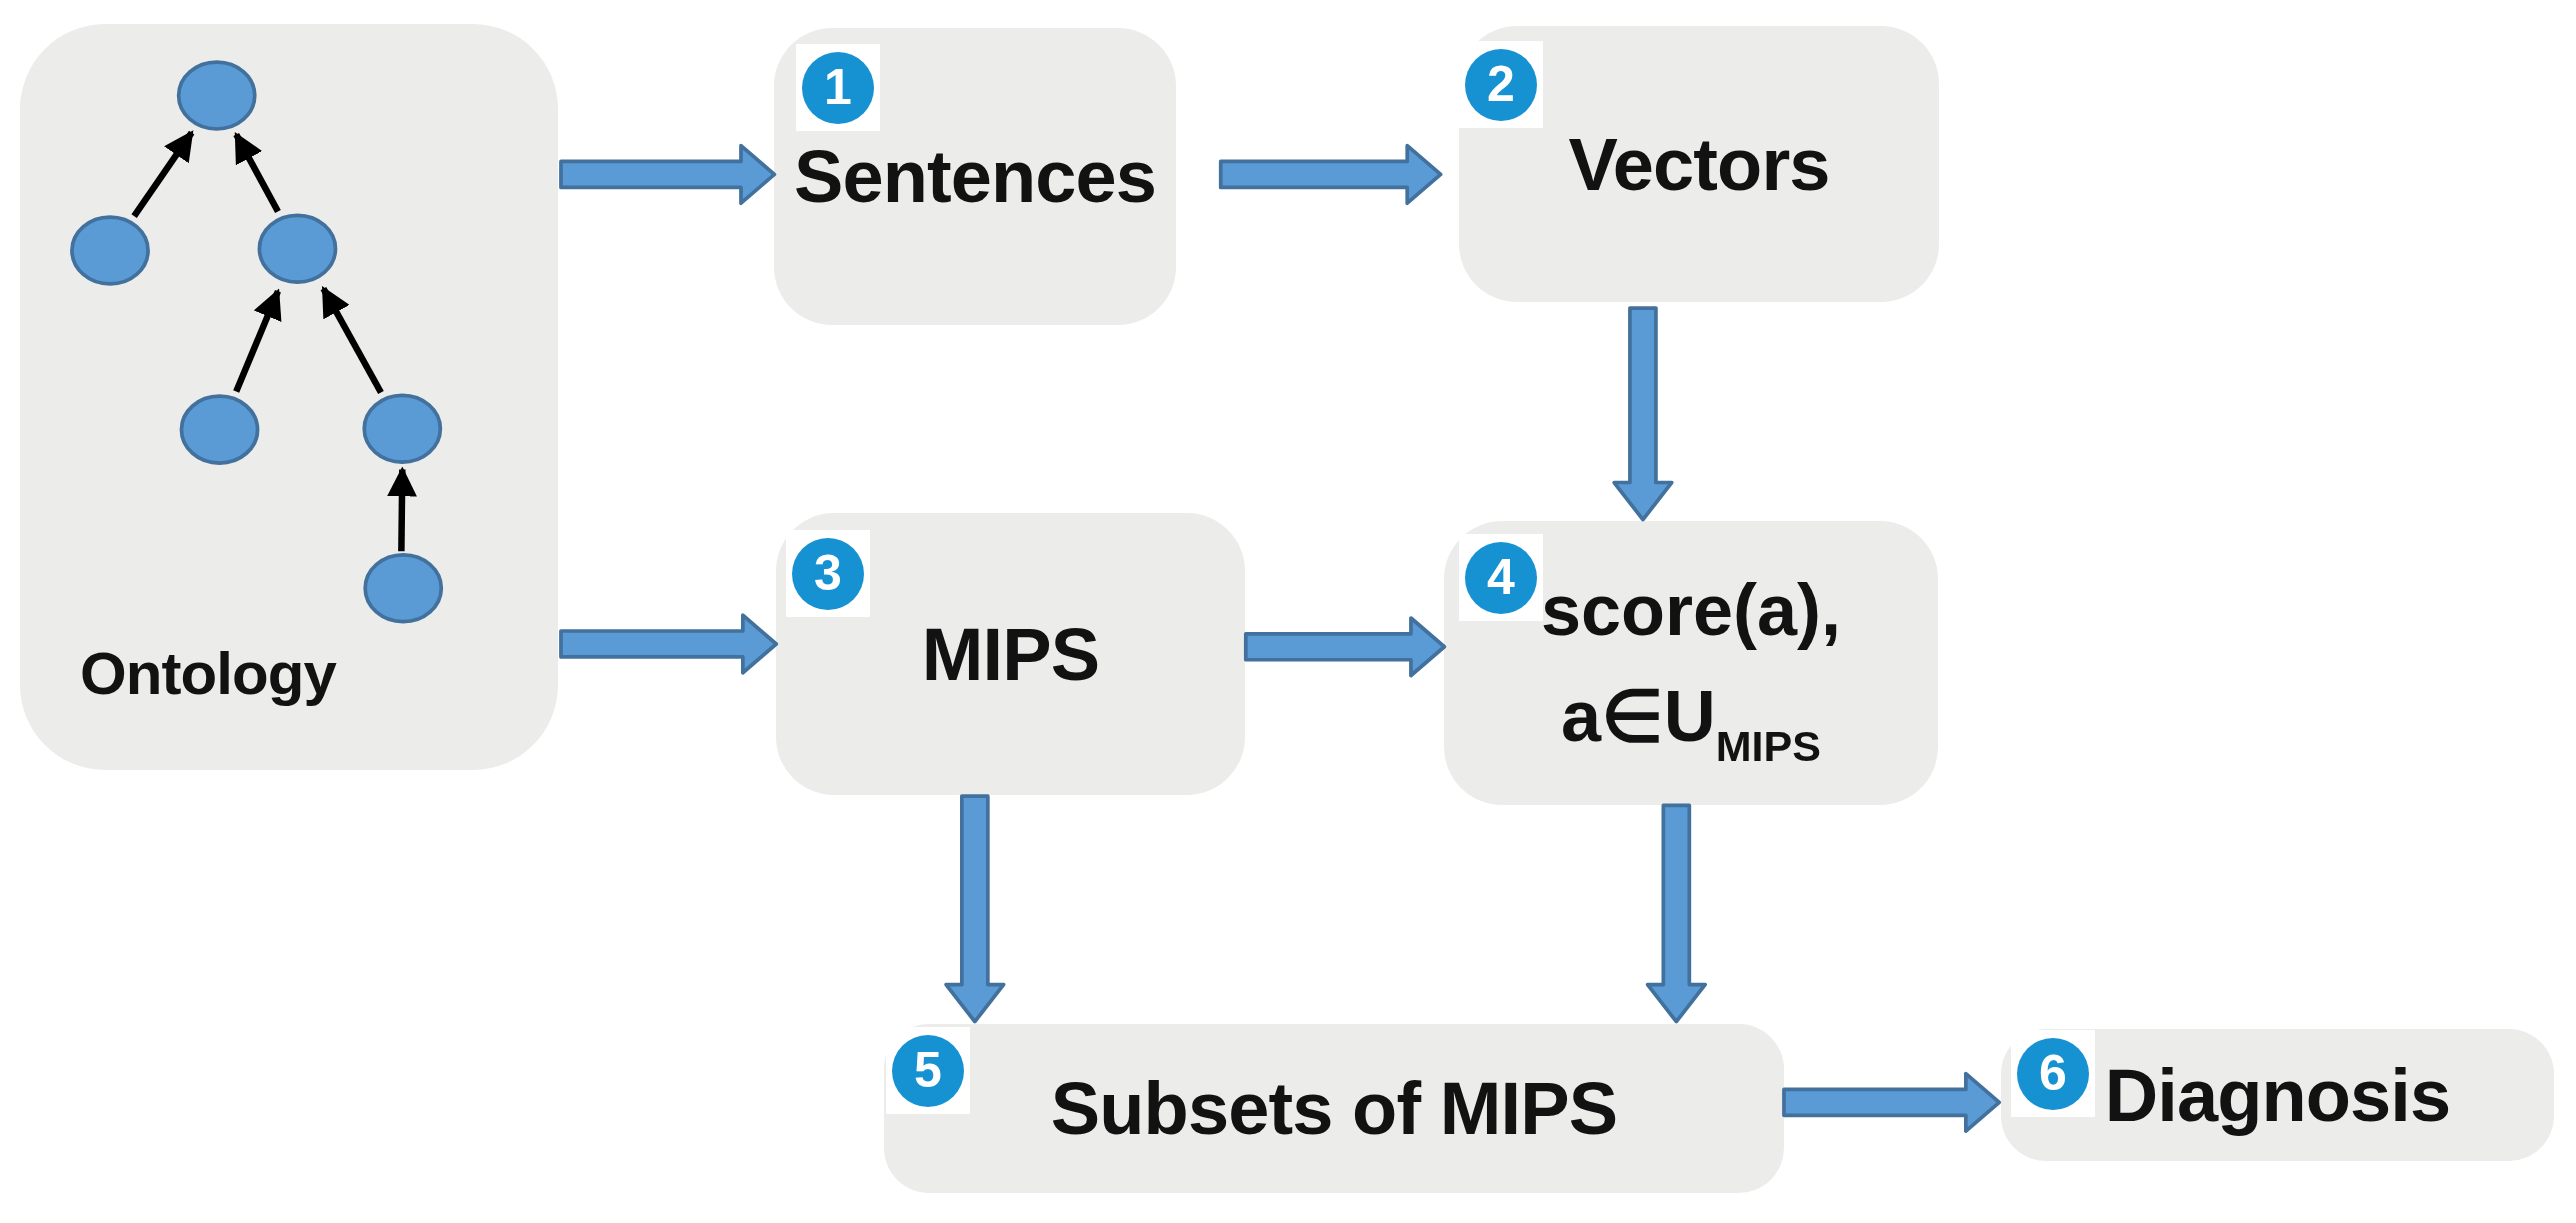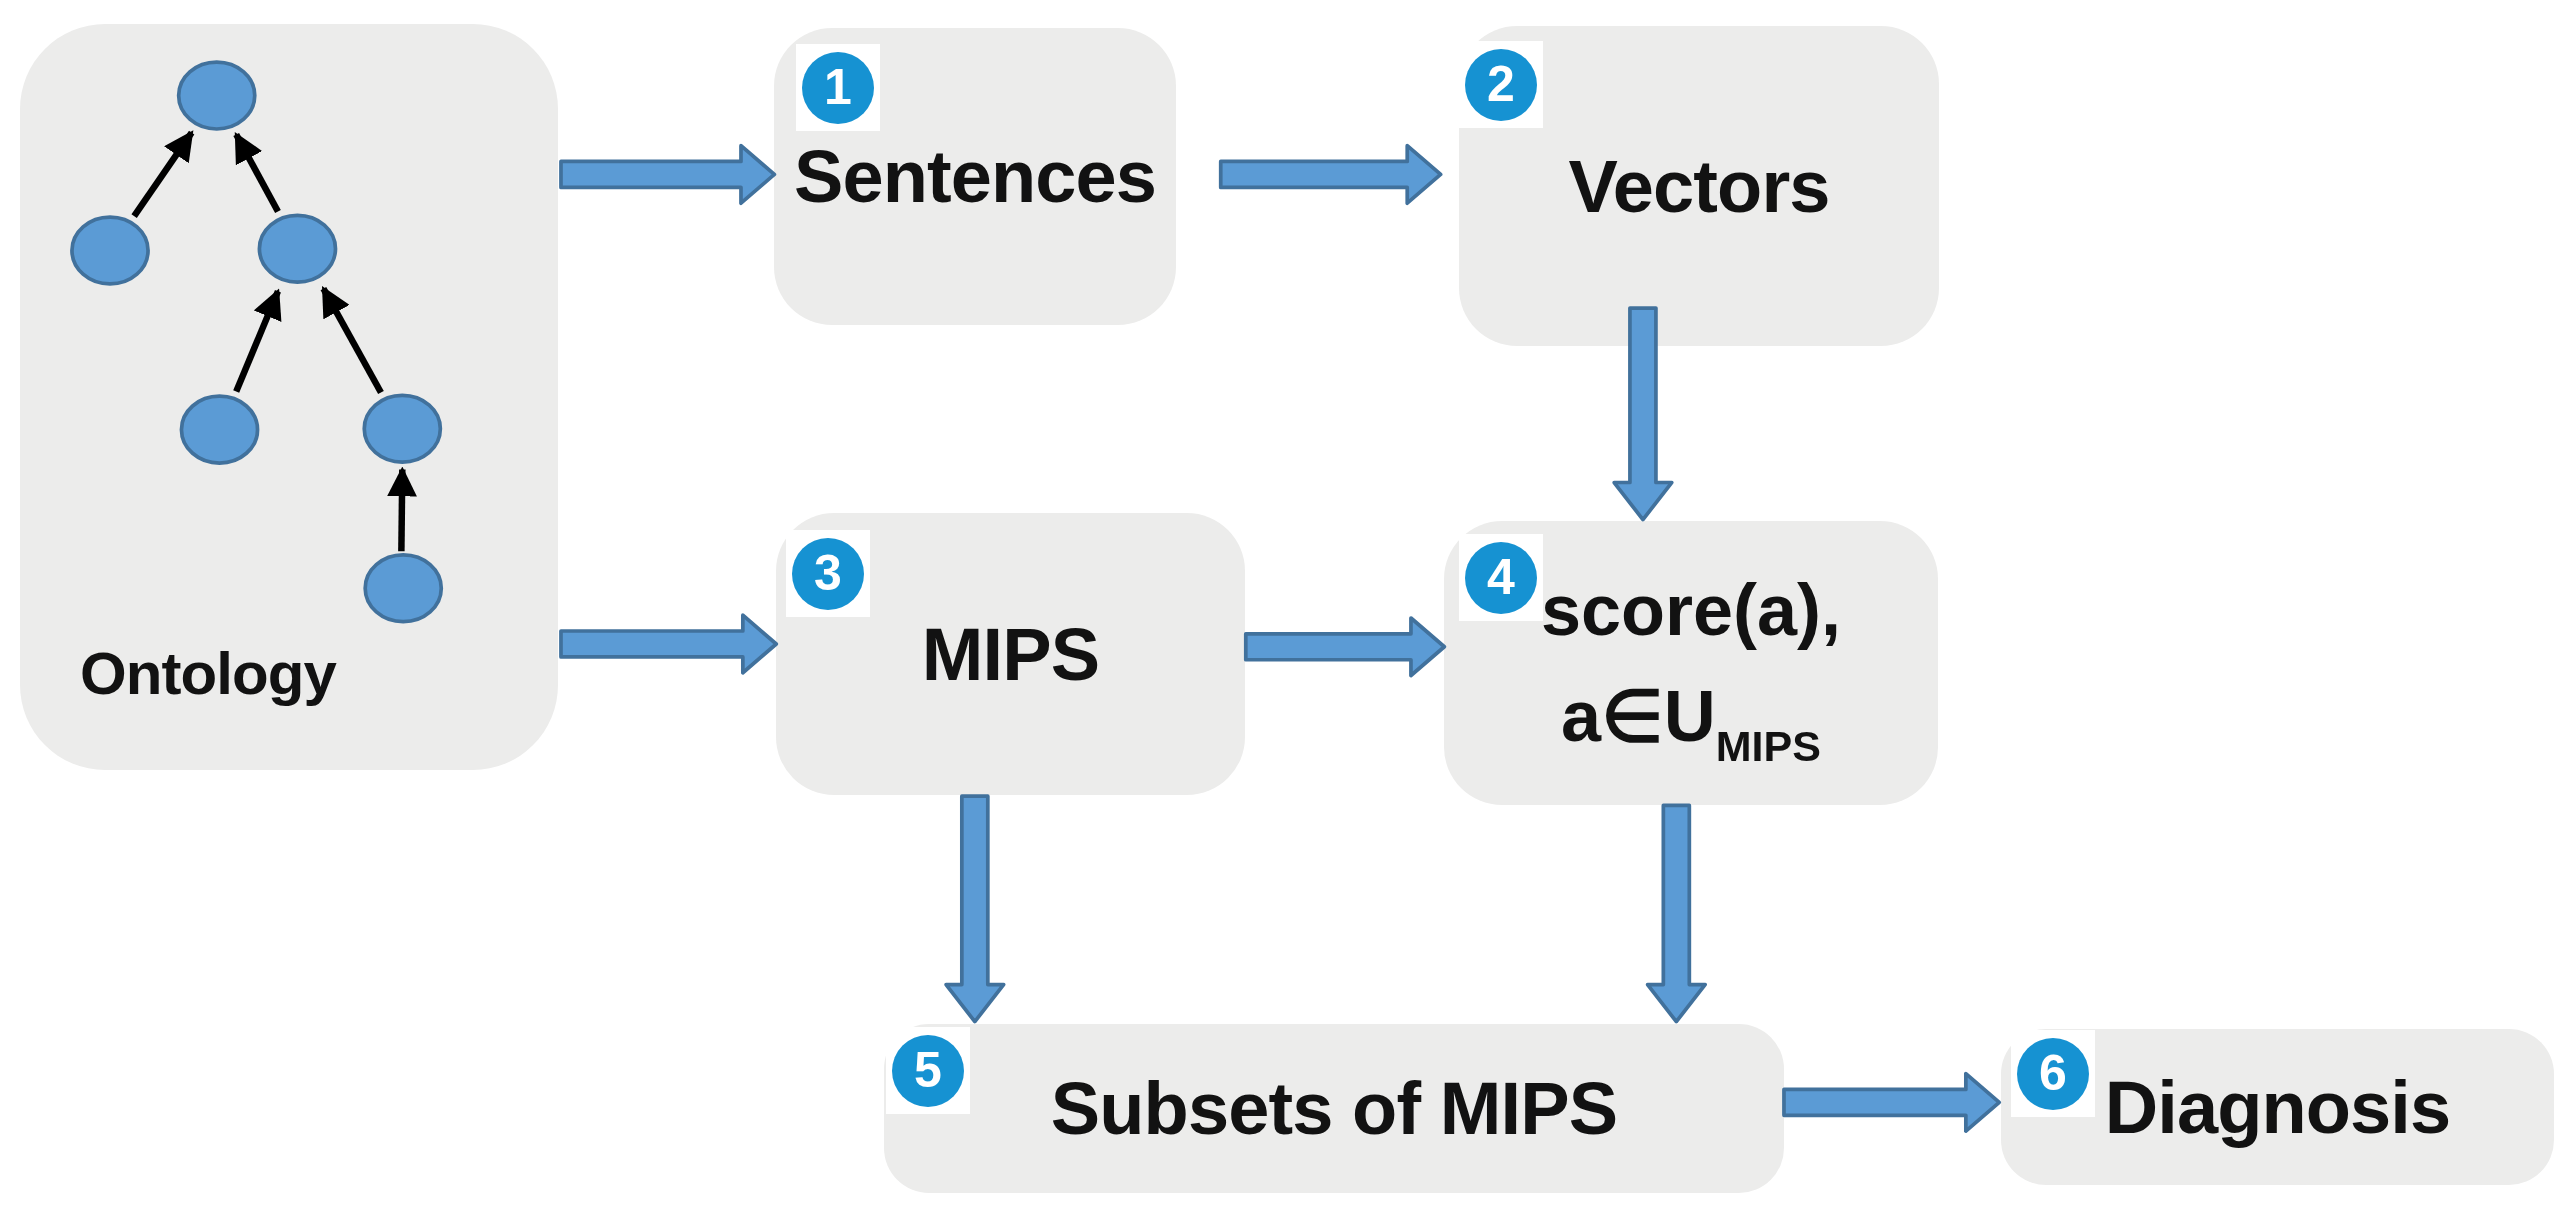--- a/index.html
+++ b/index.html
@@ -14,25 +14,25 @@
   .box {
     position: absolute;
     background: #ececeb;
     display: flex;
     align-items: center;
     justify-content: center;
     z-index: 1;
   }
   #box-ontology  { left: 20.4px;   top: 24px;   width: 538px; height: 746px; border-radius: 85px; }
   #box-sentences { left: 774px;  top: 28px;   width: 402px; height: 297px; border-radius: 58px; }
-  #box-vectors   { left: 1459px; top: 26px;   width: 480px; height: 320px; border-radius: 58px; }
+  #box-vectors   { left: 1459px; top: 26px;   width: 480px; height: 276px; border-radius: 58px; }
   #box-mips      { left: 776px;  top: 513px;  width: 469px; height: 282px; border-radius: 58px; }
   #box-score     { left: 1444px; top: 521px;  width: 494px; height: 284px; border-radius: 58px; }
   #box-subsets   { left: 884px;  top: 1024px; width: 900px; height: 169px; border-radius: 45px; }
-  #box-diagnosis { left: 2001px; top: 1029px; width: 553px; height: 156px; border-radius: 45px; }
+  #box-diagnosis { left: 2001px; top: 1029px; width: 553px; height: 132px; border-radius: 45px; }
 
   .label {
     font-weight: bold;
     color: #121212;
     font-size: 74px;
     letter-spacing: -0.9px;
     white-space: nowrap;
     z-index: 3;
   }
   .ontology-label {

